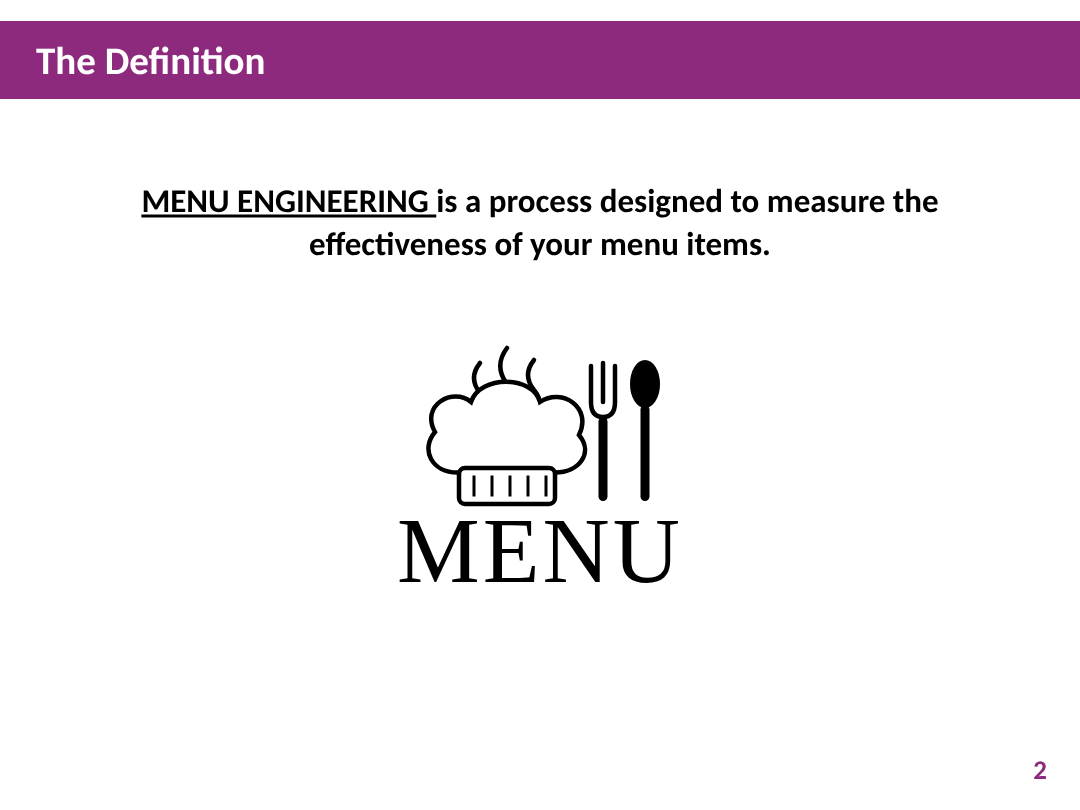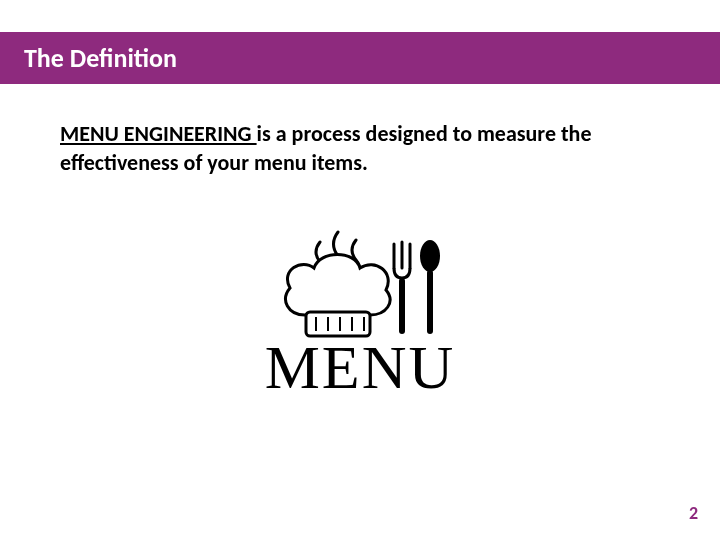--- a/index.html
+++ b/index.html
@@ -1,38 +1,39 @@
 <!DOCTYPE html>
 <html><head>
 <meta charset="utf-8">
 <style>
   * { margin: 0; padding: 0; box-sizing: border-box; }
   html, body { width: 720px; height: 540px; font-family: Calibri, Arial, sans-serif; background: #fff; }
   .slide { position: relative; width: 720px; height: 540px; }
   .title-bar {
     position: absolute;
-    top: 32px;
+    top: 14px;
     left: 0;
     width: 720px;
     height: 52px;
     background: #8e2a7e;
     display: flex;
     align-items: center;
   }
   .title-bar .title-text {
     color: #fff;
     font-size: 26px;
     font-weight: bold;
     margin-left: 24px;
   }
   .body-text {
     position: absolute;
     top: 120px;
     left: 60px;
     right: 60px;
+    text-align: center;
     font-size: 22px;
     font-weight: bold;
     color: #000;
     line-height: 1.3;
   }
   .body-text .underlined { text-decoration: underline; }
   .menu-graphic {
     position: absolute;
     top: 210px;
     left: 50%;

